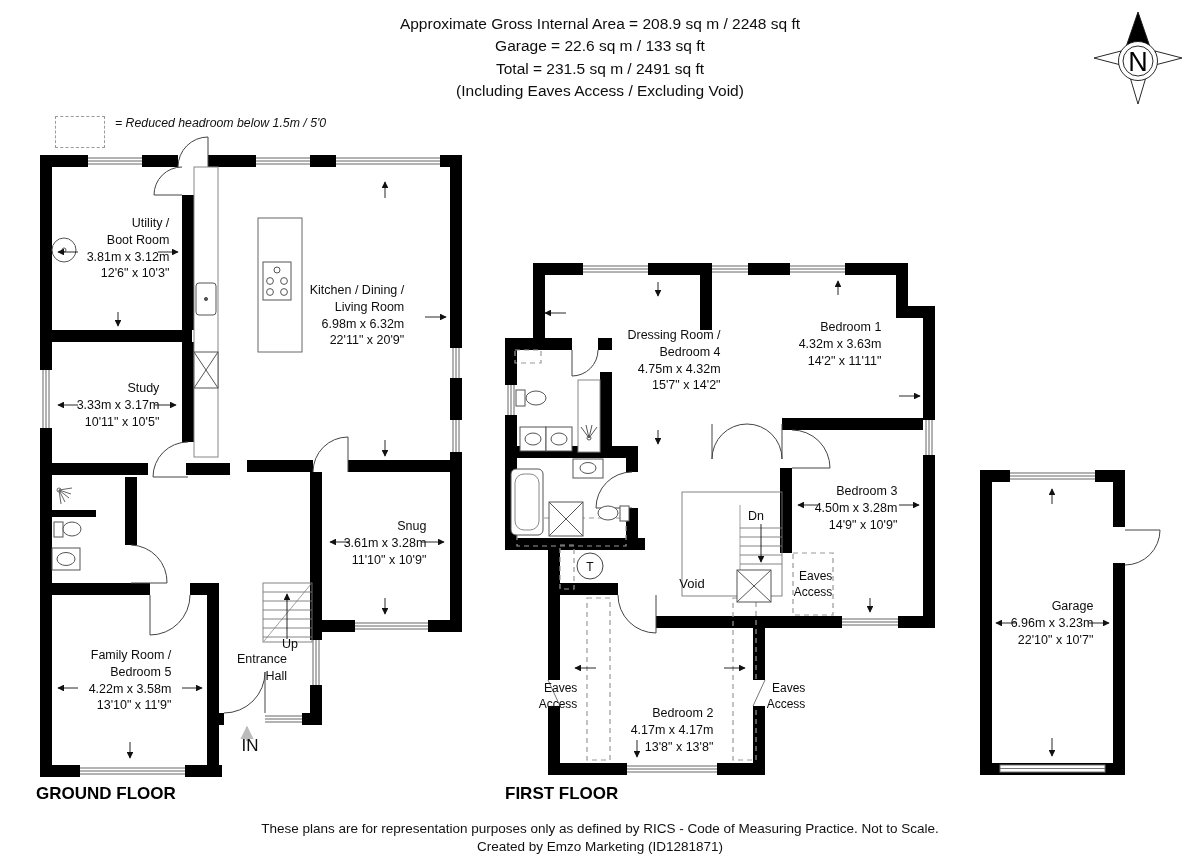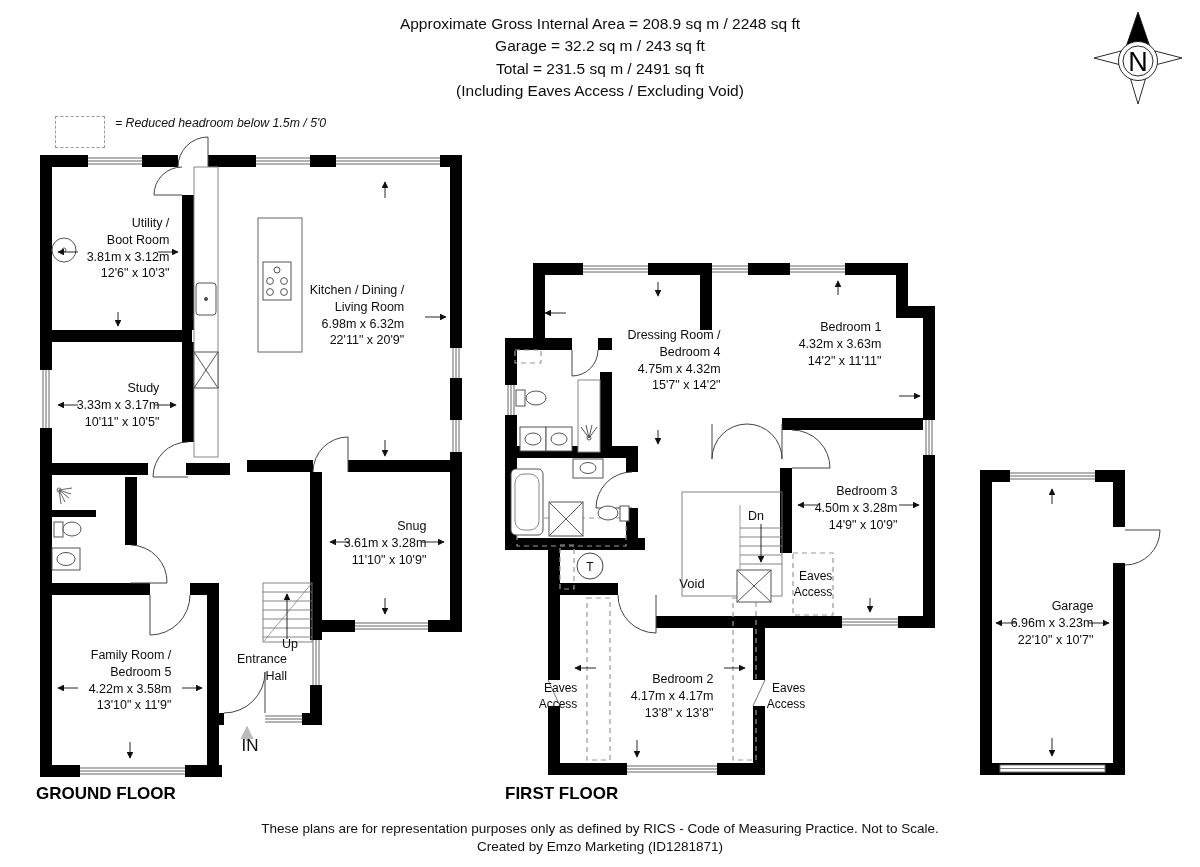--- a/index.html
+++ b/index.html
@@ -27,21 +27,21 @@
   .legend-box{width:48px;height:30px;border:1.4px dashed #9a9a9a;margin-right:10px;}
   .legend-text{font-size:12.3px;white-space:nowrap;}
 </style>
 </head>
 <body>
 
 <div class="canvas">
 
   <div class="hdr">
     <p>Approximate Gross Internal Area = 208.9 sq m / 2248 sq ft</p>
-    <p>Garage = 32.2 sq m / 243 sq ft</p>
+    <p>Garage = 22.6 sq m / 133 sq ft</p>
     <p>Total = 231.5 sq m / 2491 sq ft</p>
     <p>(Including Eaves Access / Excluding Void)</p>
   </div>
 
   <div class="legend">
     <div class="legend-box"></div>
     <div class="legend-text">= Reduced headroom below 1.5m / 5'0</div>
   </div>
 
   <svg class="plan" width="1200" height="867" viewBox="0 0 1200 867">
@@ -504,21 +504,21 @@
   <div class="lbl" style="left:840px;top:344px">
     <p>Bedroom 1</p>
       <p>4.32m x 3.63m</p>
     <p>14'2" x 11'11"</p>
   </div>
   <div class="lbl" style="left:856px;top:508px">
     <p>Bedroom 3</p>
       <p>4.50m x 3.28m</p>
     <p>14'9" x 10'9"</p>
   </div>
-  <div class="lbl" style="left:672px;top:696px">
+  <div class="lbl" style="left:672px;top:730px">
     <p>Bedroom 2</p>
       <p>4.17m x 4.17m</p>
     <p>13'8" x 13'8"</p>
   </div>
   <div class="lbl" style="left:692px;top:584px;font-size:13px">
     <p>Void</p>
   </div>
   <div class="lbl" style="left:756px;top:516px">
     <p>Dn</p>
   </div>

